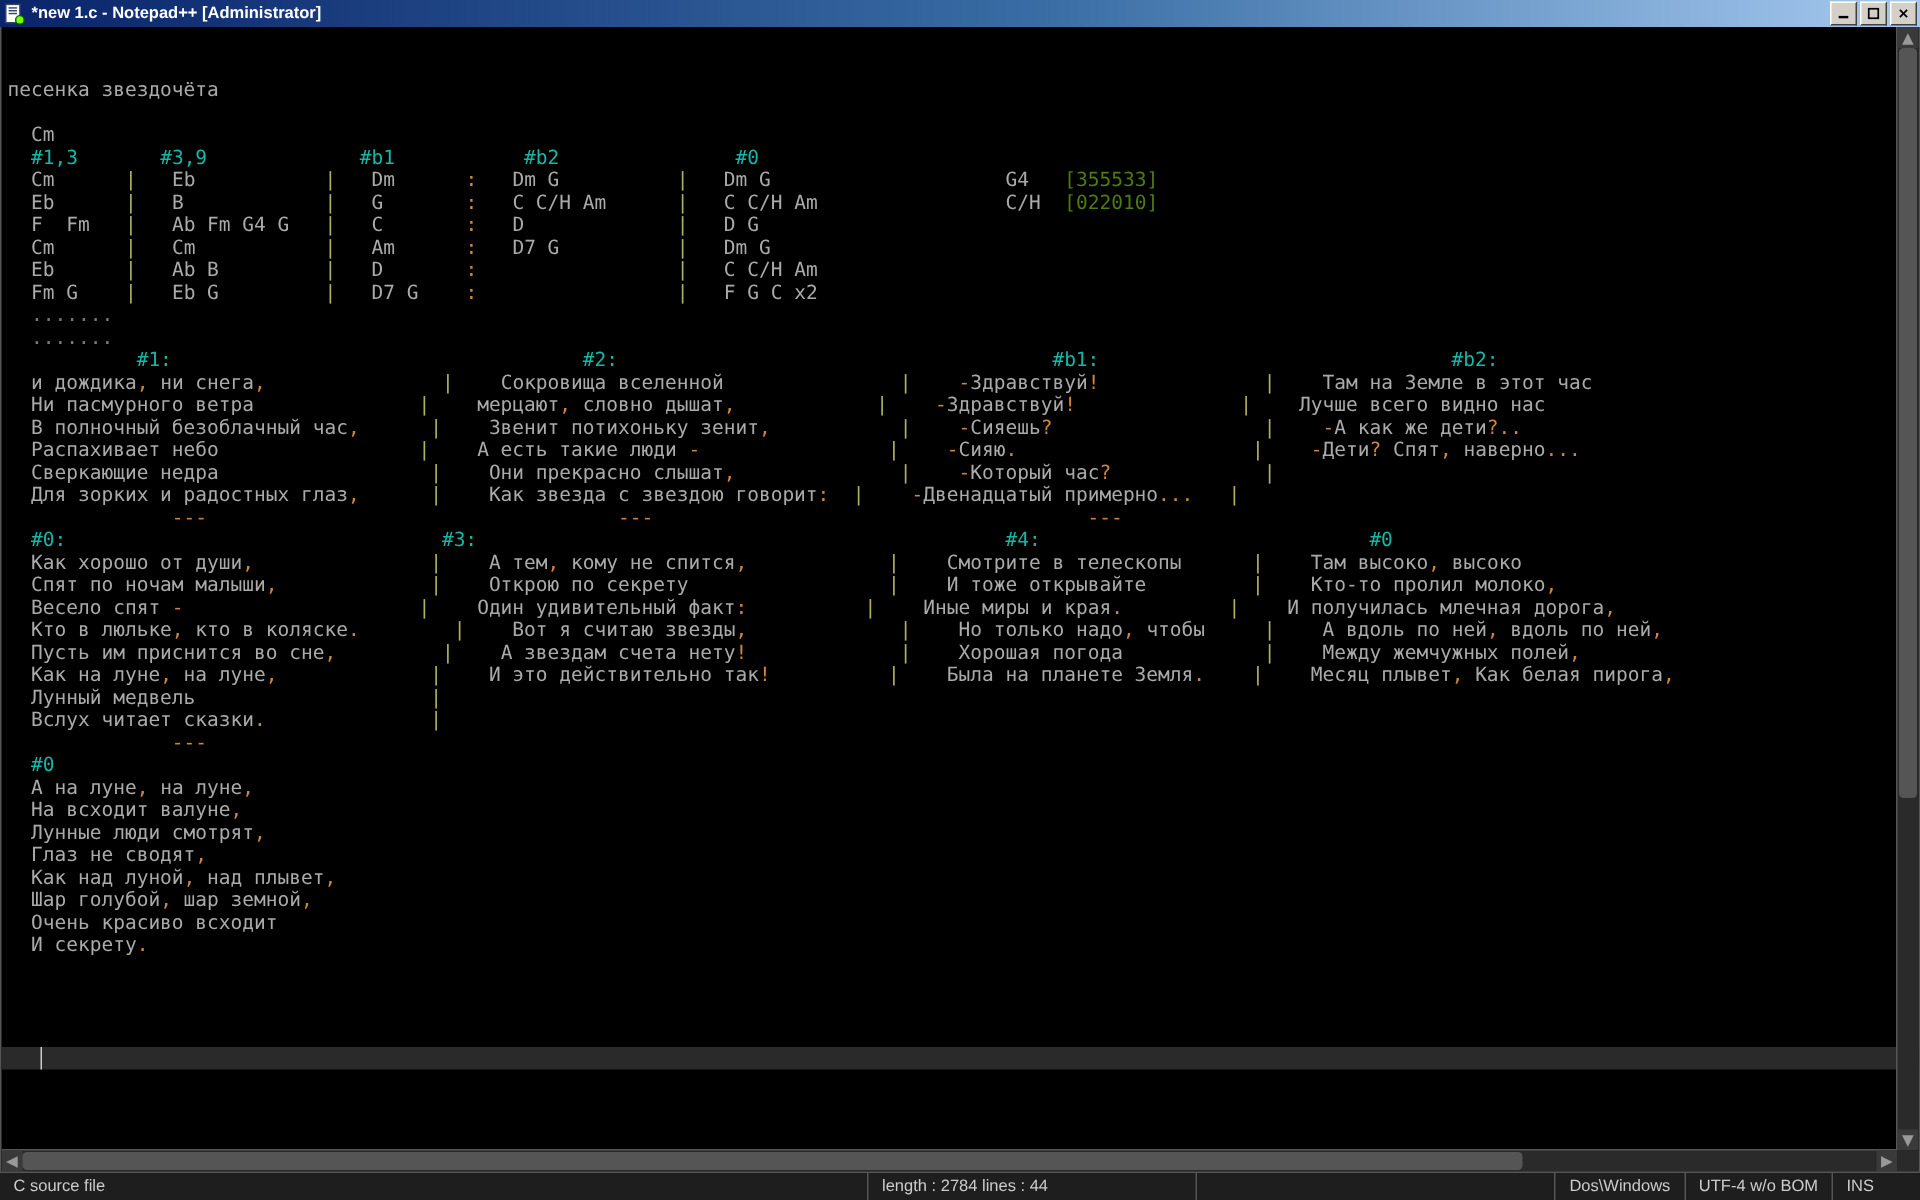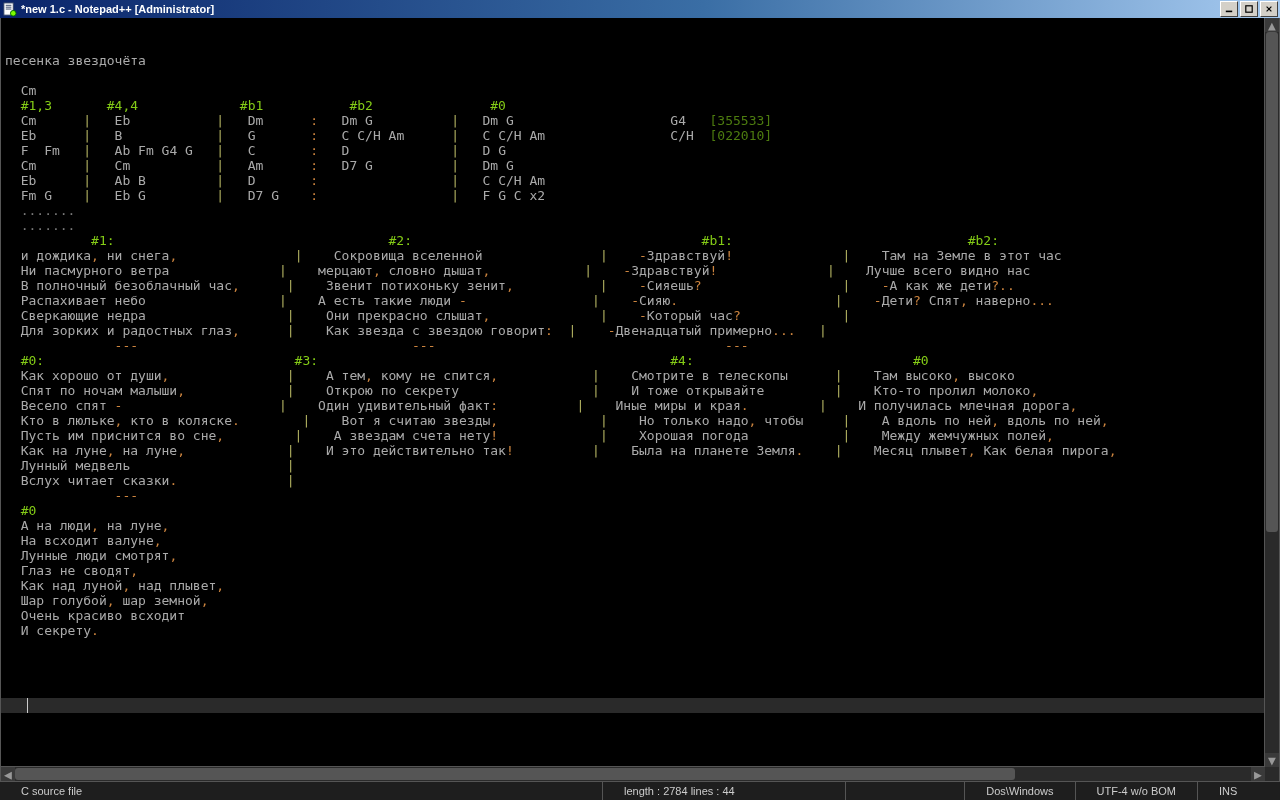--- a/index.html
+++ b/index.html
@@ -27,27 +27,27 @@
   .corner{position:absolute;right:0;bottom:0;width:14px;height:14px;background:#2a2a2a}
 
   .editor{position:absolute;top:0;left:0;right:14px;bottom:14px;overflow:hidden;white-space:pre;padding:20px 0 0 4px;line-height:15px;letter-spacing:0px}
   .cursor-line{position:absolute;left:0;right:0;height:15px;background:#2a2a2a;top:680px}
   .caret{position:absolute;width:1px;height:15px;background:#ccc;left:26px;top:680px}
 
   
   .g{color:#aaa}       
   .c{color:#7a7a7a}    
   .o{color:#cd853f}    
-  .b{color:#84cc16}    
+  .b{color:#14b8a6}    
   .y{color:#b0b060}    
   .r{color:#4d7c0f}    
 
   
   .status{position:absolute;left:0;right:0;bottom:0;height:18px;background:#1e1e1e;border-top:1px solid #555;display:flex;color:#ccc;font:11px/18px "Segoe UI",Tahoma,sans-serif}
-  .status .cell{padding:0 21px;border-left:1px solid #555;white-space:nowrap}
+  .status .cell{padding:0 9px;border-left:1px solid #555;white-space:nowrap}
   .status .cell:first-child{border-left:none;flex:0 0 560px}
   .status .fill{border-left:1px solid #555;flex:1}
 </style>
 </head>
 <body>
 
 <div class="titlebar">
   <span class="icon">
     <svg viewBox="0 0 16 16">
         <rect x="2" y="1" width="10" height="13" fill="#fff" stroke="#346" stroke-width="1"></rect>
@@ -76,21 +76,21 @@
       </svg>
     </span>
 </div>
 
 <div class="client">
   <div class="cursor-line"></div>
   <div class="editor"><span class="g"> </span>
 <span class="g">песенка звездочёта</span><span class="g">
  
   </span><span class="g">Cm</span><span class="g">
-  </span><span class="b">#1,3</span><span class="g">       </span><span class="b">#4,4</span><span class="g">             </span><span class="b">#b1</span><span class="g">           </span><span class="b">#b2</span><span class="g">               </span><span class="b">#0</span><span class="g">
+  </span><span class="b">#1,3</span><span class="g">       </span><span class="b">#3,9</span><span class="g">             </span><span class="b">#b1</span><span class="g">           </span><span class="b">#b2</span><span class="g">               </span><span class="b">#0</span><span class="g">
   </span><span class="g">Cm</span><span class="g">      </span><span class="y">|</span><span class="g">   </span><span class="g">Eb</span><span class="g">           </span><span class="y">|</span><span class="g">   </span><span class="g">Dm</span><span class="g">      </span><span class="o">:</span><span class="g">   </span><span class="g">Dm G</span><span class="g">          </span><span class="y">|</span><span class="g">   </span><span class="g">Dm G</span><span class="g">                    </span><span class="g">G4</span><span class="g">   </span><span class="r">[355533]</span><span class="g">
   </span><span class="g">Eb</span><span class="g">      </span><span class="y">|</span><span class="g">   </span><span class="g">B</span><span class="g">            </span><span class="y">|</span><span class="g">   </span><span class="g">G</span><span class="g">       </span><span class="o">:</span><span class="g">   </span><span class="g">C C/H Am</span><span class="g">      </span><span class="y">|</span><span class="g">   </span><span class="g">C C/H Am</span><span class="g">                </span><span class="g">C/H</span><span class="g">  </span><span class="r">[022010]</span><span class="g">
   </span><span class="g">F  Fm</span><span class="g">   </span><span class="y">|</span><span class="g">   </span><span class="g">Ab Fm G4 G</span><span class="g">   </span><span class="y">|</span><span class="g">   </span><span class="g">C</span><span class="g">       </span><span class="o">:</span><span class="g">   </span><span class="g">D</span><span class="g">             </span><span class="y">|</span><span class="g">   </span><span class="g">D G</span><span class="g">
   </span><span class="g">Cm</span><span class="g">      </span><span class="y">|</span><span class="g">   </span><span class="g">Cm</span><span class="g">           </span><span class="y">|</span><span class="g">   </span><span class="g">Am</span><span class="g">      </span><span class="o">:</span><span class="g">   </span><span class="g">D7 G</span><span class="g">          </span><span class="y">|</span><span class="g">   </span><span class="g">Dm G</span><span class="g">
   </span><span class="g">Eb</span><span class="g">      </span><span class="y">|</span><span class="g">   </span><span class="g">Ab B</span><span class="g">         </span><span class="y">|</span><span class="g">   </span><span class="g">D</span><span class="g">       </span><span class="o">:</span><span class="g">                 </span><span class="y">|</span><span class="g">   </span><span class="g">C C/H Am</span><span class="g">
   </span><span class="g">Fm G</span><span class="g">    </span><span class="y">|</span><span class="g">   </span><span class="g">Eb G</span><span class="g">         </span><span class="y">|</span><span class="g">   </span><span class="g">D7 G</span><span class="g">    </span><span class="o">:</span><span class="g">                 </span><span class="y">|</span><span class="g">   </span><span class="g">F G C x2</span><span class="g">
   </span><span class="c">.......</span><span class="g">
   </span><span class="c">.......</span><span class="g">
            </span><span class="b">#1:</span><span class="g">                                   </span><span class="b">#2:</span><span class="g">                                     </span><span class="b">#b1:</span><span class="g">                              </span><span class="b">#b2:</span><span class="g">
   </span><span class="g">и дождика</span><span class="o">, </span><span class="g">ни снега</span><span class="o">,</span><span class="g">               </span><span class="y">|</span><span class="g">    </span><span class="g">Сокровища вселенной</span><span class="g">               </span><span class="y">|</span><span class="g">    </span><span class="o">-</span><span class="g">Здравствуй</span><span class="o">!</span><span class="g">              </span><span class="y">|</span><span class="g">    </span><span class="g">Там на Земле в этот час</span><span class="g">
@@ -104,21 +104,21 @@
   </span><span class="g">Как хорошо от души</span><span class="o">,</span><span class="g">               </span><span class="y">|</span><span class="g">    </span><span class="g">А тем</span><span class="o">, </span><span class="g">кому не спится</span><span class="o">,</span><span class="g">            </span><span class="y">|</span><span class="g">    </span><span class="g">Смотрите в телескопы</span><span class="g">      </span><span class="y">|</span><span class="g">    </span><span class="g">Там высоко</span><span class="o">, </span><span class="g">высоко</span><span class="g">
   </span><span class="g">Спят по ночам малыши</span><span class="o">,</span><span class="g">             </span><span class="y">|</span><span class="g">    </span><span class="g">Открою по секрету</span><span class="g">                 </span><span class="y">|</span><span class="g">    </span><span class="g">И тоже открывайте</span><span class="g">         </span><span class="y">|</span><span class="g">    </span><span class="g">Кто-то пролил молоко</span><span class="o">,</span><span class="g">
   </span><span class="g">Весело спят</span><span class="g"> </span><span class="o">-</span><span class="g">                    </span><span class="y">|</span><span class="g">    </span><span class="g">Один удивительный факт</span><span class="o">:</span><span class="g">          </span><span class="y">|</span><span class="g">    </span><span class="g">Иные миры и края</span><span class="o">.</span><span class="g">         </span><span class="y">|</span><span class="g">    </span><span class="g">И получилась млечная дорога</span><span class="o">,</span><span class="g">
   </span><span class="g">Кто в люльке</span><span class="o">, </span><span class="g">кто в коляске</span><span class="o">.</span><span class="g">        </span><span class="y">|</span><span class="g">    </span><span class="g">Вот я считаю звезды</span><span class="o">,</span><span class="g">             </span><span class="y">|</span><span class="g">    </span><span class="g">Но только надо</span><span class="o">, </span><span class="g">чтобы</span><span class="g">     </span><span class="y">|</span><span class="g">    </span><span class="g">А вдоль по ней</span><span class="o">, </span><span class="g">вдоль по ней</span><span class="o">,</span><span class="g">
   </span><span class="g">Пусть им приснится во сне</span><span class="o">,</span><span class="g">         </span><span class="y">|</span><span class="g">    </span><span class="g">А звездам счета нету</span><span class="o">!</span><span class="g">             </span><span class="y">|</span><span class="g">    </span><span class="g">Хорошая погода</span><span class="g">            </span><span class="y">|</span><span class="g">    </span><span class="g">Между жемчужных полей</span><span class="o">,</span><span class="g">
   </span><span class="g">Как на луне</span><span class="o">, </span><span class="g">на луне</span><span class="o">,</span><span class="g">             </span><span class="y">|</span><span class="g">    </span><span class="g">И это действительно так</span><span class="o">!</span><span class="g">          </span><span class="y">|</span><span class="g">    </span><span class="g">Была на планете Земля</span><span class="o">.</span><span class="g">    </span><span class="y">|</span><span class="g">    </span><span class="g">Месяц плывет</span><span class="o">, </span><span class="g">Как белая пирога</span><span class="o">,</span><span class="g">
   </span><span class="g">Лунный медвель</span><span class="g">                    </span><span class="y">|</span><span class="g">
   </span><span class="g">Вслух читает сказки</span><span class="o">.</span><span class="g">              </span><span class="y">|</span><span class="g">
               </span><span class="o">---</span><span class="g">
   </span><span class="b">#0</span><span class="g">
-  </span><span class="g">А на люди</span><span class="o">, </span><span class="g">на луне</span><span class="o">,</span><span class="g">
+  </span><span class="g">А на луне</span><span class="o">, </span><span class="g">на луне</span><span class="o">,</span><span class="g">
   </span><span class="g">На всходит валуне</span><span class="o">,</span><span class="g">
   </span><span class="g">Лунные люди смотрят</span><span class="o">,</span><span class="g">
   </span><span class="g">Глаз не сводят</span><span class="o">,</span><span class="g">
   </span><span class="g">Как над луной</span><span class="o">, </span><span class="g">над плывет</span><span class="o">,</span><span class="g">
   </span><span class="g">Шар голубой</span><span class="o">, </span><span class="g">шар земной</span><span class="o">,</span><span class="g">
   </span><span class="g">Очень красиво всходит</span><span class="g">
   </span><span class="g">И секрету</span><span class="o">.</span></div>
   <div class="caret"></div>
 
   <div class="scrollbar-v">

